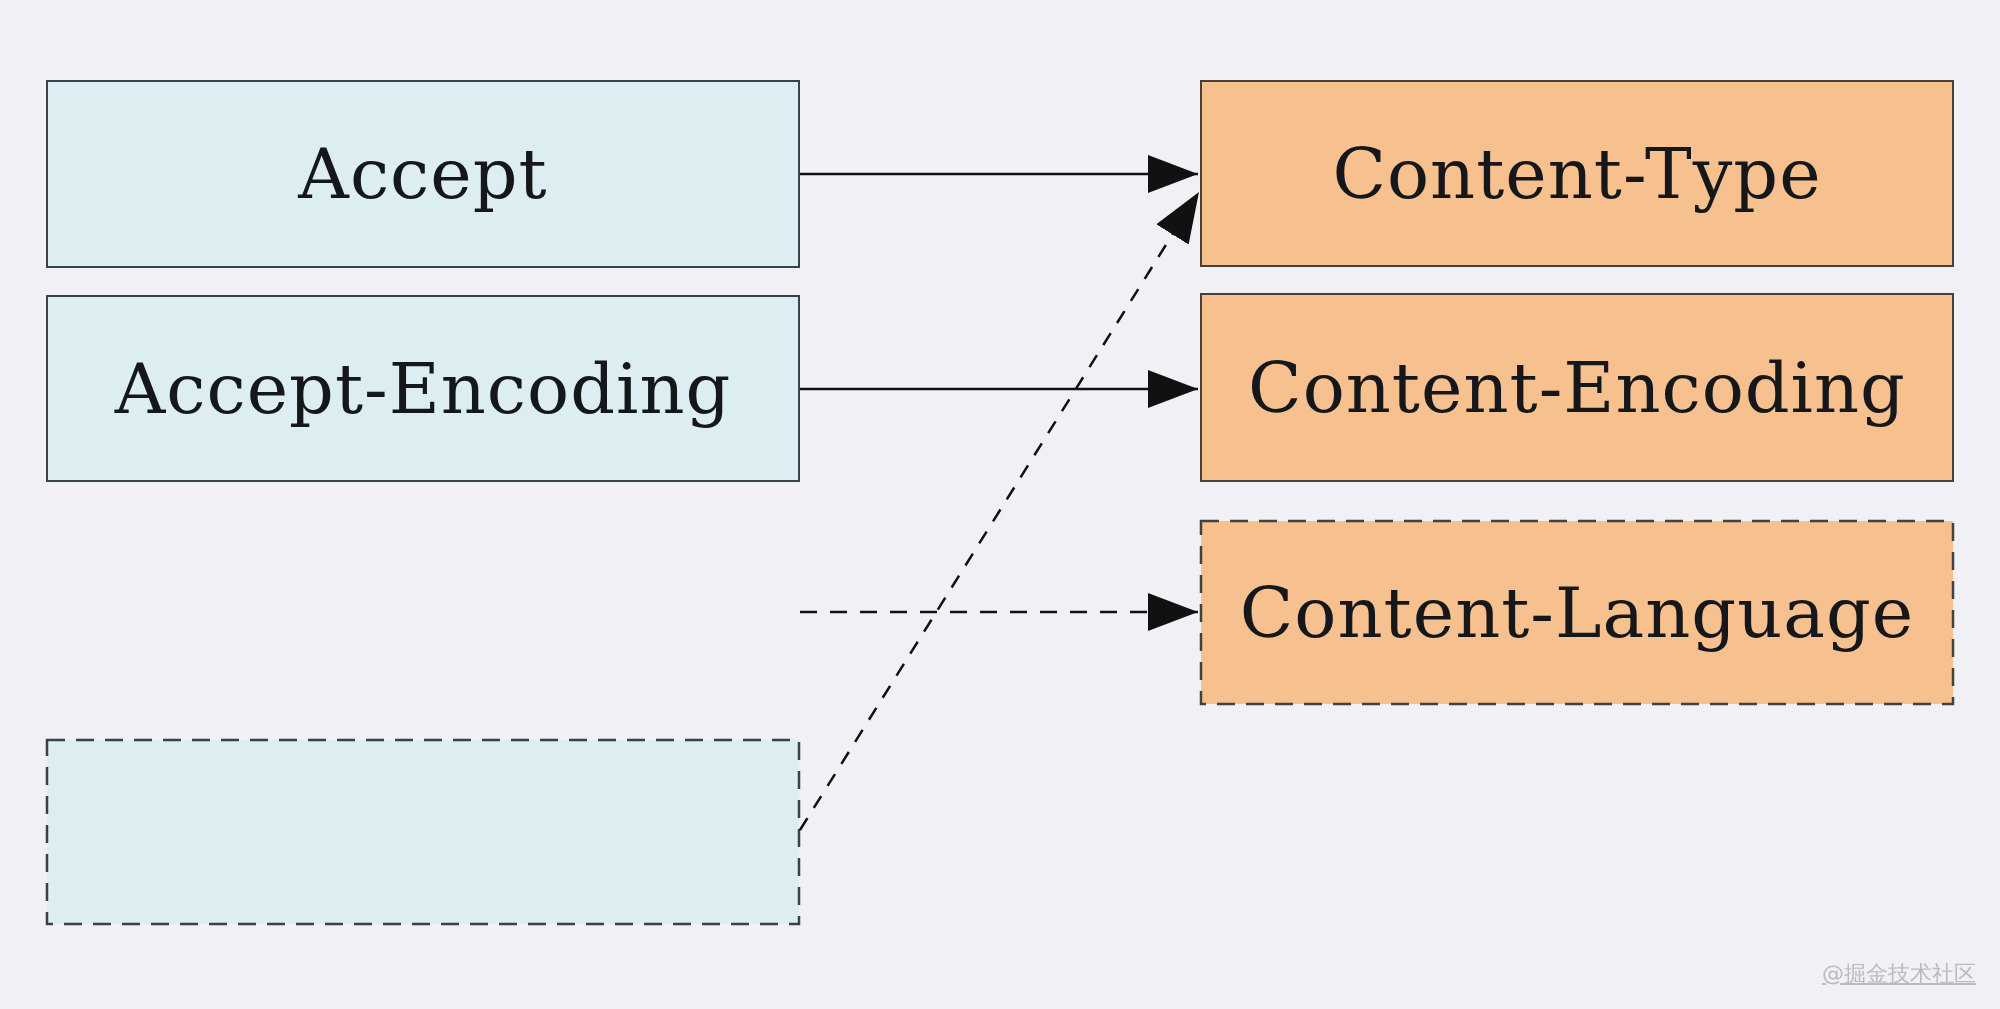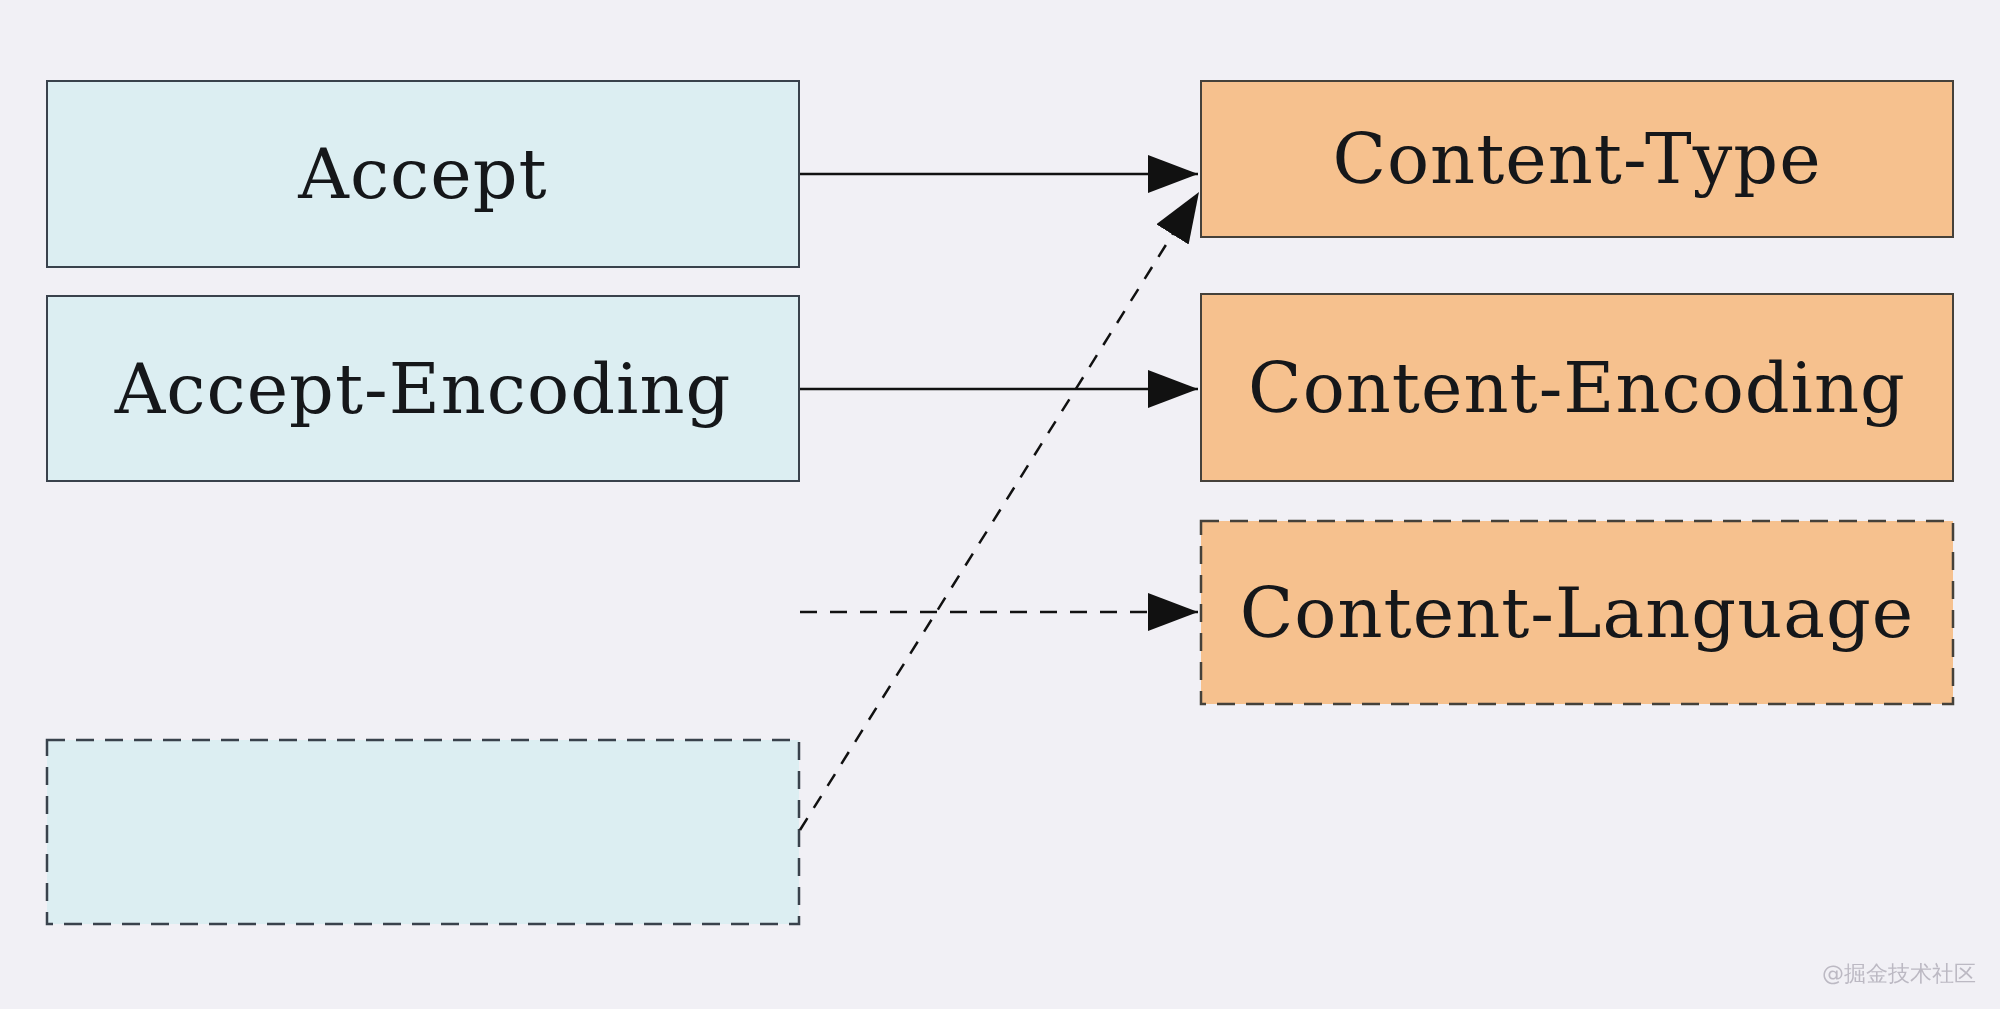--- a/index.html
+++ b/index.html
@@ -47,31 +47,32 @@
     background: transparent;
     border: none;
   }
   
   .col-left  { left: 46px;   width: 754px; }
   .col-right { left: 1200px; width: 754px; }
   #box-accept           { top: 80px;  height: 188px; }
   #box-accept-encoding  { top: 295px; height: 187px; }
   #box-accept-language  { top: 518px; height: 187px; }
   #box-accept-charset   { top: 739px; height: 186px; }
-  #box-content-type     { top: 80px;  height: 158px; }
+  #box-content-type     { top: 80px;  height: 187px; }
   #box-content-encoding { top: 293px; height: 189px; }
   #box-content-language { top: 520px; height: 185px; }
   #watermark {
     position: absolute;
     right: 24px;
     bottom: 20px;
     font-size: 22px;
     color: #bcb9c3;
     font-family: "DejaVu Sans", "Liberation Sans", sans-serif;
     z-index: 3;
+    text-decoration: underline;
   }
 </style>
 </head>
 <body>
 
 <div id="canvas">
 
   <svg id="arrow-layer" viewBox="0 0 2000 1009" xmlns="http://www.w3.org/2000/svg">
     <defs>
       <marker id="head" markerUnits="userSpaceOnUse" markerWidth="54" markerHeight="40" refX="50" refY="19" orient="auto">

